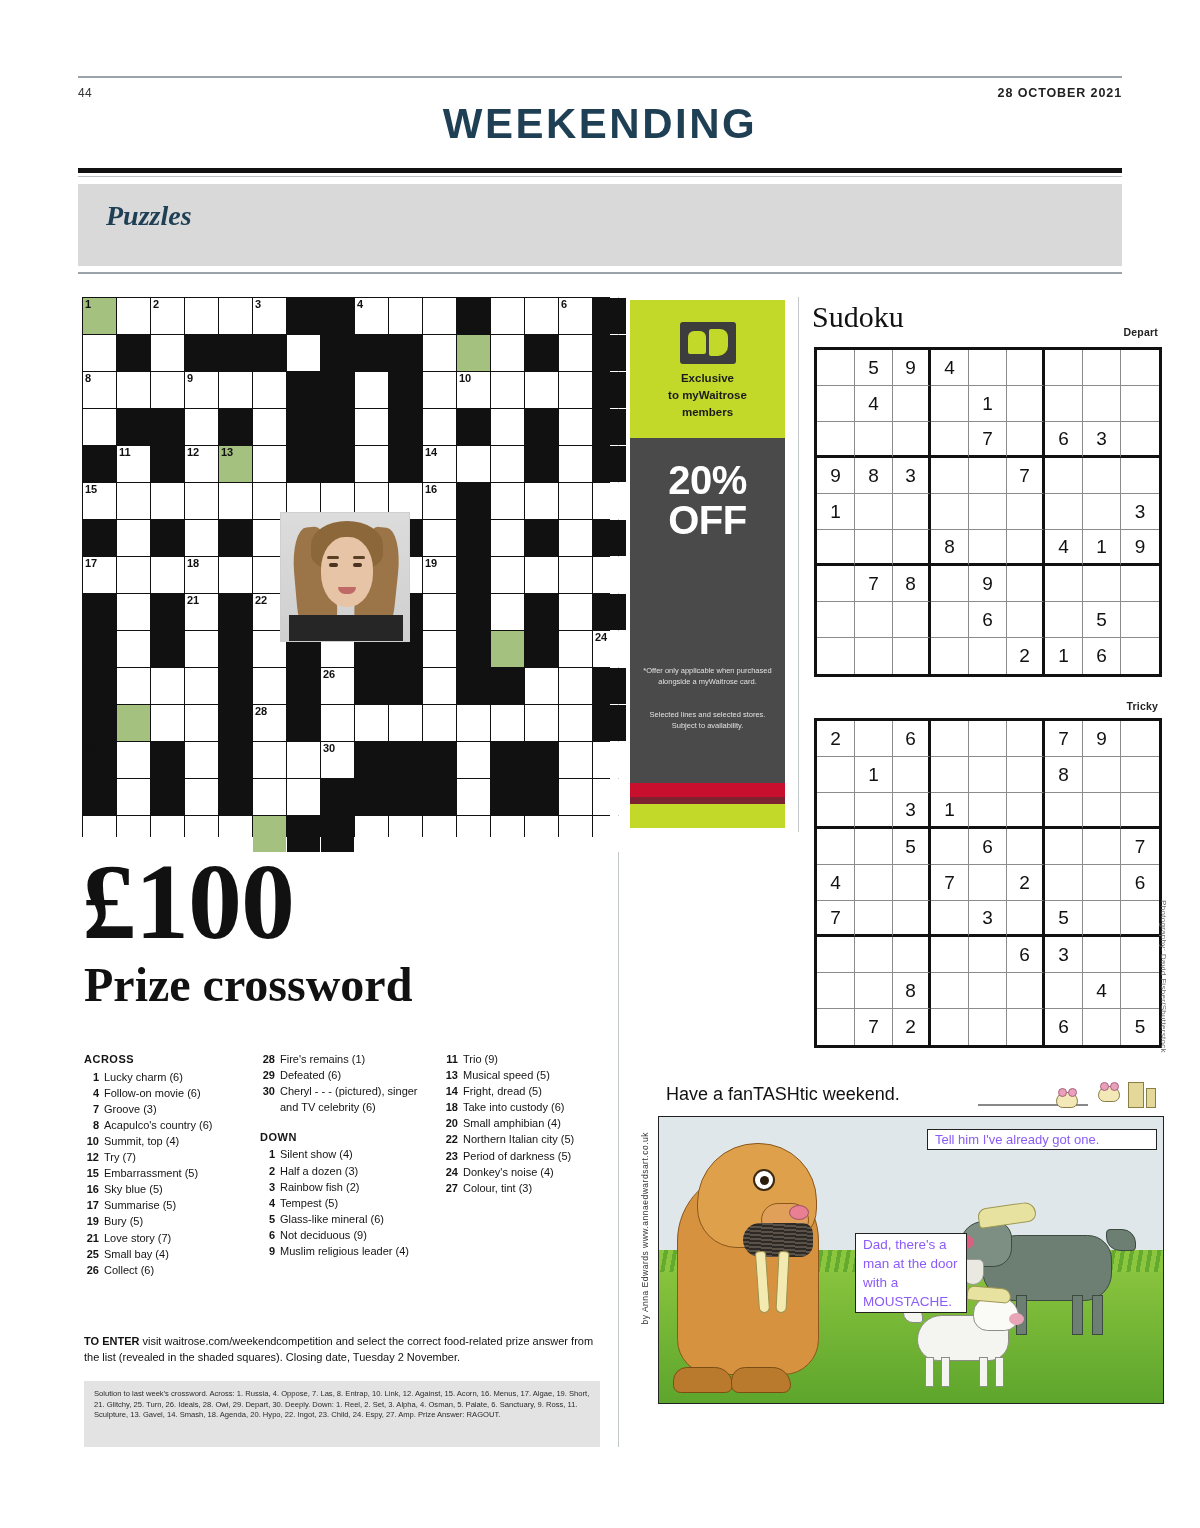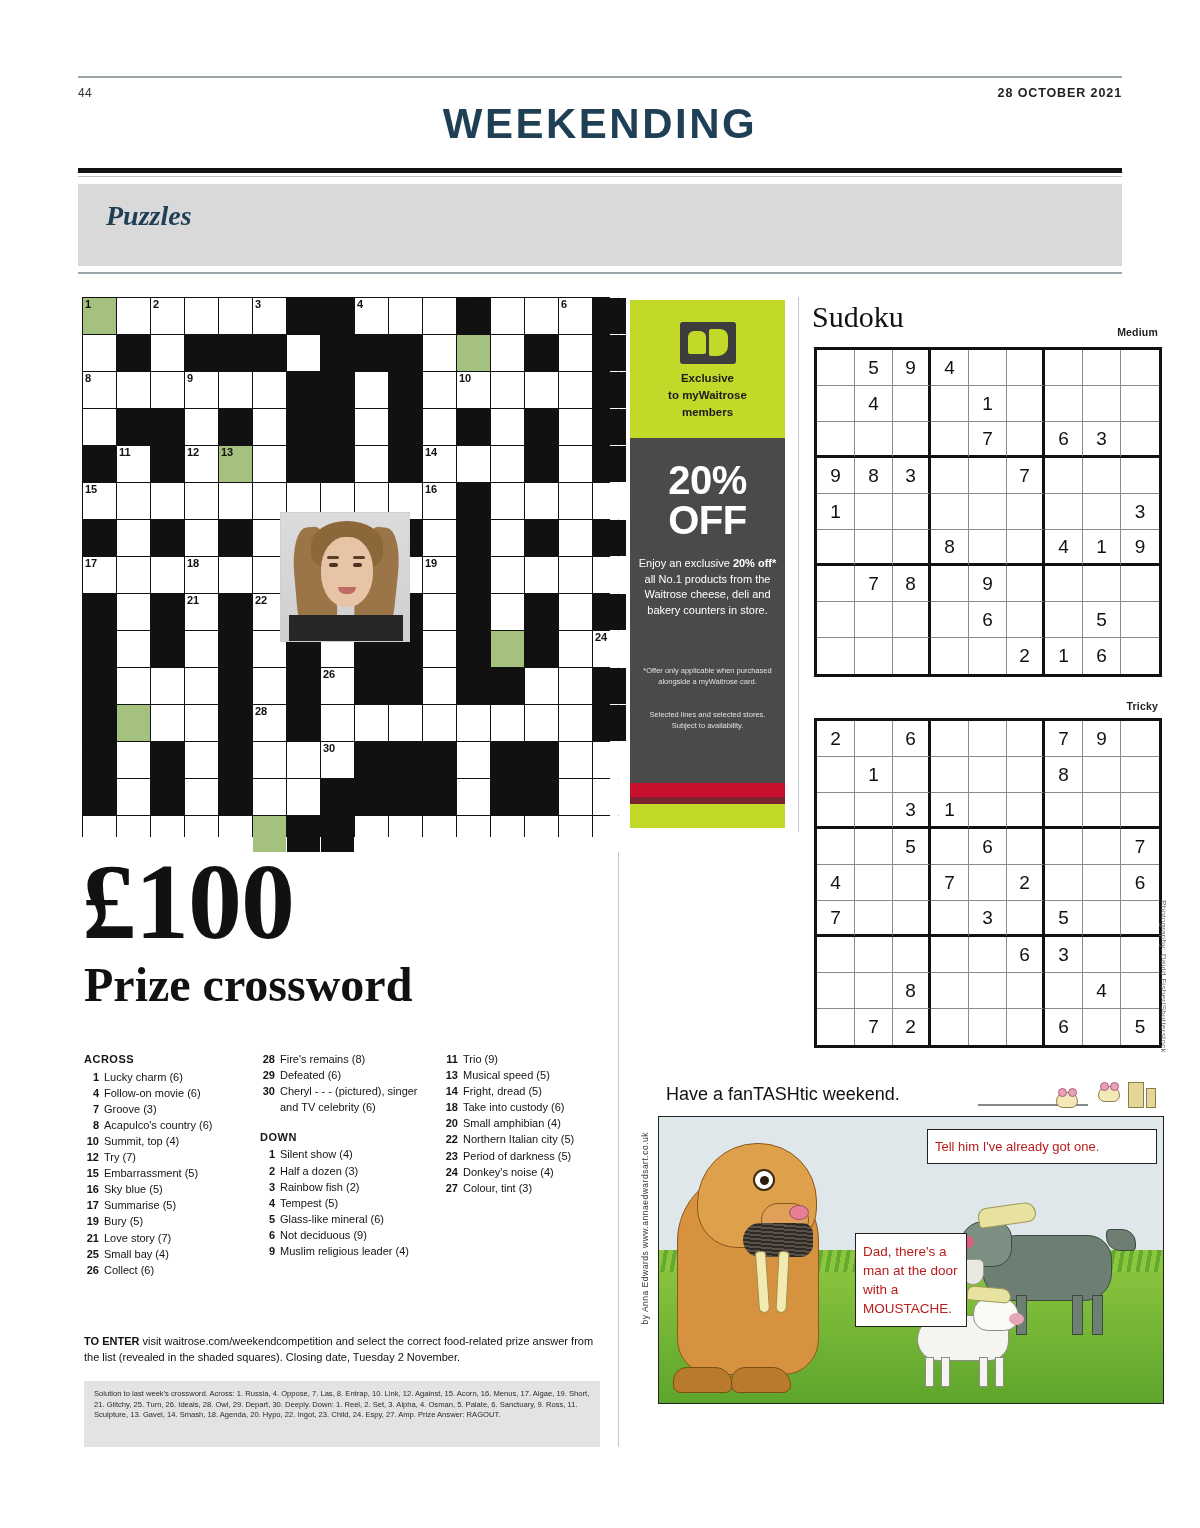--- a/index.html
+++ b/index.html
@@ -386,21 +386,21 @@
   }
   .goat-white .leg.a{ left:26px;} .goat-white .leg.b{ left:42px;}
   .goat-white .leg.c{ left:80px;} .goat-white .leg.d{ left:96px;}
   .goat-white .tail{
     position:absolute; left:4px; top:16px; width:20px; height:16px;
     background:#f4f4f0; border:1.5px solid #8d8d86; border-radius:3px 10px 3px 10px;
   }
 
   .bubble{
     position:absolute; background:#fff; border:1.5px solid #222;
-    font-size:13px; line-height:17px; color:#b91c1c; padding:8px 7px;
+    font-size:13px; line-height:17px; color:#8b5cf6; padding:1px 7px;
   }
   #bubble-goat{ right:6px; top:12px; width:230px; }
   #bubble-kid{ left:196px; top:116px; width:112px; font-size:13.5px; line-height:19px;}
 
   .mouse-row{
     position:absolute; right:10px; top:-2px; width:180px; height:40px;
   }
   .mouse{ position:absolute; width:22px; height:16px; background:#f3e9b8; border:1.2px solid #8a7d45; border-radius:11px 11px 8px 8px;}
   .mouse .ear{ position:absolute; top:-5px; width:9px;height:9px;background:#e8a0bb;border:1px solid #a8627c;border-radius:50%;}
   .mouse .ear.l{left:1px;} .mouse .ear.r{left:11px;}
@@ -802,21 +802,21 @@
       <div class="clue">
         <span class="n">26</span>
         <span class="t">Collect (6)</span>
       </div>
     </div>
 </div>
 <div class="clues c2">
   <div id="across-cont-list">
       <div class="clue">
         <span class="n">28</span>
-        <span class="t">Fire's remains (8)</span>
+        <span class="t">Fire's remains (1)</span>
       </div>
       <div class="clue">
         <span class="n">29</span>
         <span class="t">Defeated (6)</span>
       </div>
       <div class="clue">
         <span class="n">30</span>
         <span class="t">Cheryl - - - (pictured), singer and TV celebrity (6)</span>
       </div>
     </div>
@@ -909,31 +909,30 @@
       <div>Exclusive</div>
       <div>to myWaitrose</div>
       <div>members</div>
     </div>
   </div>
   <div class="ad-body">
     <div class="ad-offer">
       <div>20%</div>
       <div>OFF</div>
     </div>
-    <div class="ad-copy"><span>Enjoy an exclusive </span><b>20% off*</b><span> all No.1 products from the Waitrose cheese, deli and bakery counters in store.</span></div>
     <div class="ad-fine1">*Offer only applicable when purchased alongside a myWaitrose card.</div>
     <div class="ad-fine2">Selected lines and selected stores. Subject to availability.</div>
   </div>
   <div class="ad-stripe-red"></div>
   <div class="ad-stripe-dark"></div>
   <div class="ad-stripe-lime"></div>
 </div>
 
 <div class="sudoku-title">Sudoku</div>
-<div class="sudoku-level" id="level-medium">Medium</div>
+<div class="sudoku-level" id="level-medium">Depart</div>
 <div class="sudoku" id="sudoku-medium">
     <div class="sk-cell"></div>
     <div class="sk-cell">5</div>
     <div class="sk-cell c3">9</div>
     <div class="sk-cell">4</div>
     <div class="sk-cell"></div>
     <div class="sk-cell c3"></div>
     <div class="sk-cell"></div>
     <div class="sk-cell"></div>
     <div class="sk-cell c3 c9"></div>

